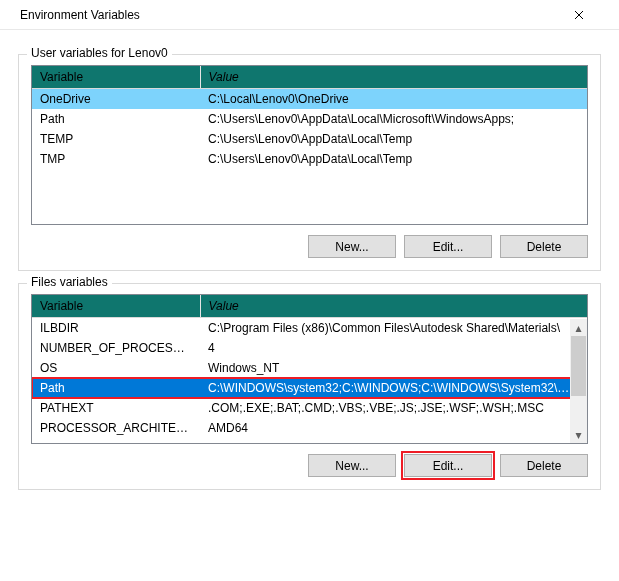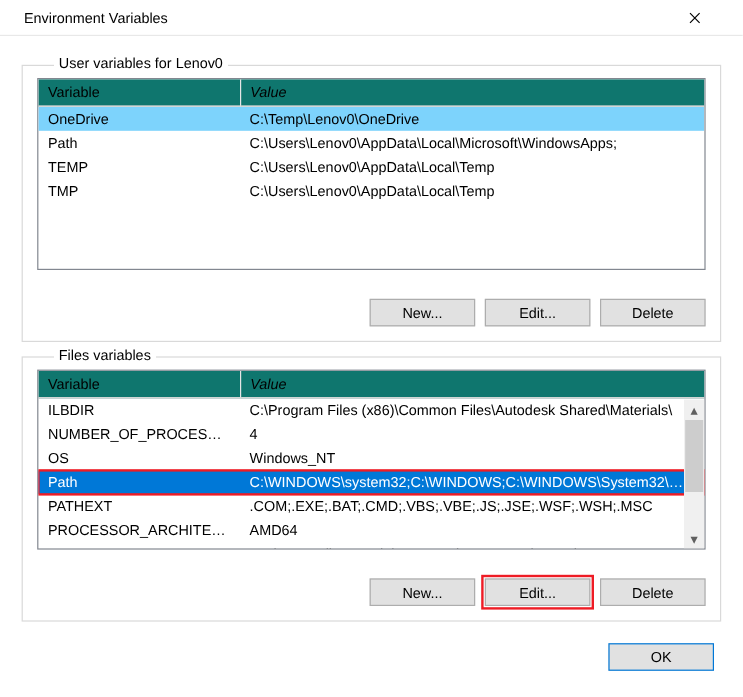--- a/index.html
+++ b/index.html
@@ -2,35 +2,35 @@
 <html><head>
 <meta charset="utf-8">
 <style>
   * { box-sizing: border-box; font-family: "Segoe UI", Tahoma, sans-serif; font-size: 12px; }
   body { margin: 0; background: #fff; width: 619px; height: 581px; overflow: hidden; }
   .titlebar { height: 30px; display: flex; align-items: center; padding: 0 20px; border-bottom: 1px solid #e8e8e8; }
   .titlebar .title { flex: 1; }
   .titlebar .close { width: 40px; height: 30px; display:flex; align-items:center; justify-content:center; }
   .content { padding: 12px 18px 16px 18px; }
   .group { border: 1px solid #d9d9d9; padding: 10px 12px 12px 12px; margin-top: 12px; position: relative; }
-  .group-label { position: absolute; top: -9px; left: 8px; background: #fff; padding: 0 4px; color: #000; margin-left: 18px; }
+  .group-label { position: absolute; top: -9px; left: 8px; background: #fff; padding: 0 4px; color: #000; }
   .table-wrap { border: 1px solid #828790; background: #fff; height: 160px; overflow: hidden; position: relative; }
   .table-wrap.system { height: 150px; }
   table { width: 100%; border-collapse: collapse; table-layout: fixed; }
   th { text-align: left; font-weight: normal; padding: 4px 8px; border-bottom: 1px solid #d9d9d9; border-right: 1px solid #e5e5e5; background: #0f766e; }
   th:last-child { border-right: none; font-style: italic; }
   td { padding: 3px 8px; white-space: nowrap; overflow: hidden; text-overflow: ellipsis; }
   tr.row-selected td { background: #7dd3fc; }
   tr.row-highlight td { background: #0078d7; color: #fff; }
   tr.row-highlight { outline: 2px solid #ee1c25; outline-offset: -1px; }
   .scrollbar { position:absolute; right:0; top:24px; bottom:0; width:17px; background:#f0f0f0; display:flex; flex-direction:column; }
   .scroll-arrow { height:17px; display:flex; align-items:center; justify-content:center; color:#606060; }
   .scroll-track { flex:1; position:relative; }
   .scroll-thumb { position:absolute; left:1px; right:1px; top:0; height:60px; background:#cdcdcd; }
-  .btnrow { display:flex; justify-content:flex-end; gap:8px; margin-top:24px; }
+  .btnrow { display:flex; justify-content:flex-end; gap:8px; margin-top:10px; }
   .btn { width:88px; height:23px; border:1px solid #adadad; background:#e1e1e1; display:flex; align-items:center; justify-content:center; cursor:default; }
   .btn.default { border:1px solid #0078d7; }
   .btn.highlighted { outline: 2px solid #ee1c25; outline-offset: 1px; }
   .footer { display:flex; justify-content:flex-end; gap:8px; margin-top:18px; padding-right: 6px; }
   col.c1 { width: 168px; }
 </style>
 </head>
 <body>
 
 <div class="titlebar">
@@ -54,21 +54,21 @@
           </colgroup>
         <thead>
             <tr>
           <th>Variable</th>
           <th>Value</th>
         </tr>
           </thead>
         <tbody id="user-body">
             <tr class="row-selected">
               <td>OneDrive</td>
-              <td>C:\Temp\Lenov0\OneDrive</td>
+              <td>C:\Local\Lenov0\OneDrive</td>
             </tr>
             <tr>
               <td>Path</td>
               <td>C:\Users\Lenov0\AppData\Local\Microsoft\WindowsApps;</td>
             </tr>
             <tr>
               <td>TEMP</td>
               <td>C:\Users\Lenov0\AppData\Local\Temp</td>
             </tr>
             <tr>
@@ -139,16 +139,15 @@
       </div>
     </div>
     <div class="btnrow">
       <div class="btn">New...</div>
       <div class="btn highlighted">Edit...</div>
       <div class="btn">Delete</div>
     </div>
   </div>
 
   <div class="footer">
-    <div class="btn default">OK</div>
   </div>
 
 </div>
 
 </body></html>

